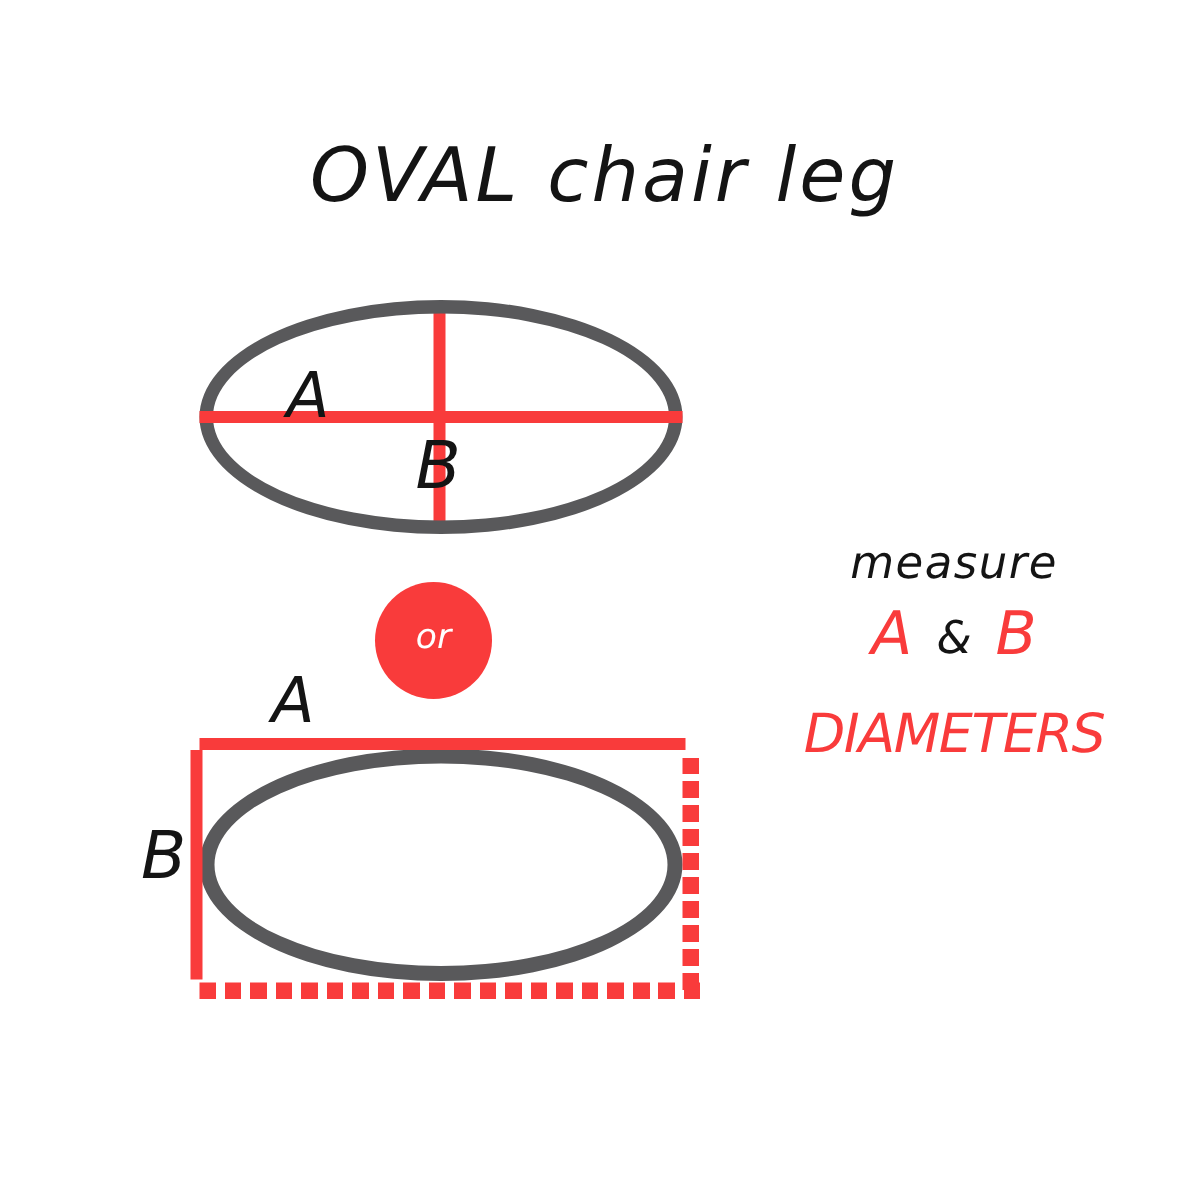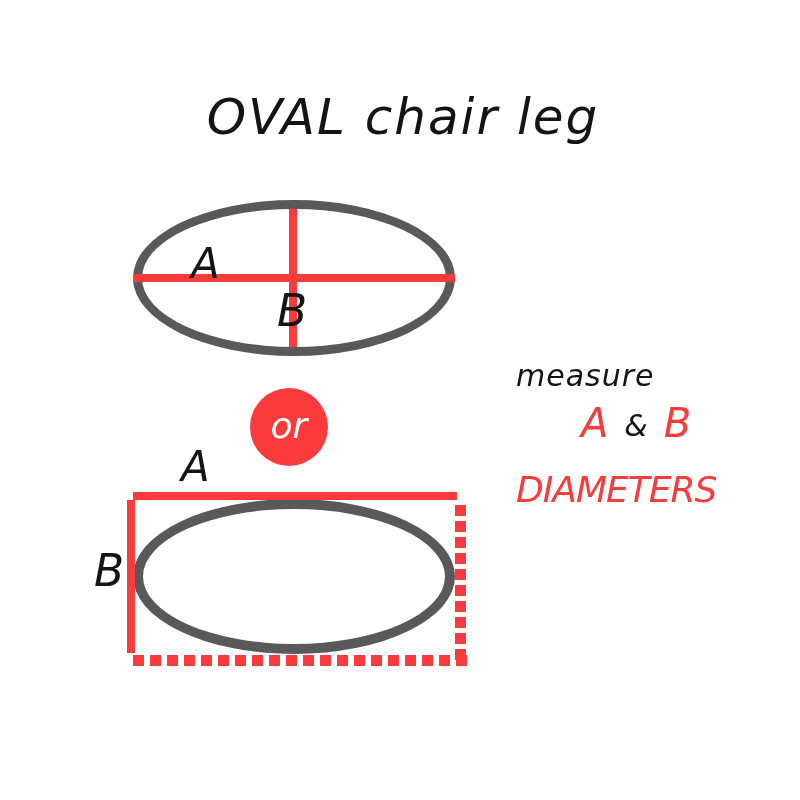--- a/index.html
+++ b/index.html
@@ -33,38 +33,38 @@
   .lbl-b-top    { left: 277px; top: 289px; font-size: 44px; }
   .lbl-a-bottom { left: 181px; top: 446px; font-size: 42px; }
   .lbl-b-bottom { left: 94px;  top: 549px; font-size: 44px; }
 
   
   .or-circle {
     position: absolute; left: 250px; top: 388px; width: 78px; height: 78px;
     border-radius: 50%; background: #F93B3B;
     display: flex; align-items: center; justify-content: center; z-index: 5;
   }
-  .or-text { color: #ffffff; font-size: 36px; font-style: italic; padding-bottom: 4px; }
+  .or-text { color: #ffffff; font-size: 23px; font-style: italic; padding-bottom: 4px; }
 
   
   .meas-top  { position: absolute; left: 133px; top: 492px; width: 324px; height: 8px; background: #F93B3B; z-index: 3; }
   .meas-left { position: absolute; left: 127px; top: 500px; width: 8px; height: 153px; background: #F93B3B; z-index: 3; }
   .meas-right-dotted {
     position: absolute; left: 455px; top: 505px; width: 11px; height: 158px;
     background: repeating-linear-gradient(to bottom, #F93B3B 0 11px, transparent 11px 16px);
     z-index: 3;
   }
   .meas-bottom-dotted {
     position: absolute; left: 133px; top: 655px; width: 334px; height: 11px;
     background: repeating-linear-gradient(to right, #F93B3B 0 11px, transparent 11px 17px);
     z-index: 3;
   }
 
   
-  .instruction { position: absolute; left: 516px; top: 358px; width: 240px; z-index: 4; }
+  .instruction { position: absolute; left: 516px; top: 358px; width: 240px; text-align: center; z-index: 4; }
   .instr-measure { font-size: 30px; font-style: italic; color: #141414; letter-spacing: 1px; }
   .instr-ab {
     margin-top: 10px; display: flex; justify-content: center; align-items: center; gap: 16px;
     font-size: 40px; font-style: italic; line-height: 1;
   }
   .instr-ab .red-letter { color: #F93B3B; }
   .instr-ab .amp { color: #141414; font-size: 30px; padding-top: 6px; }
   .instr-diameters {
     margin-top: 26px; font-size: 36px; font-style: italic; color: #F93B3B;
     letter-spacing: -1px; white-space: nowrap;

